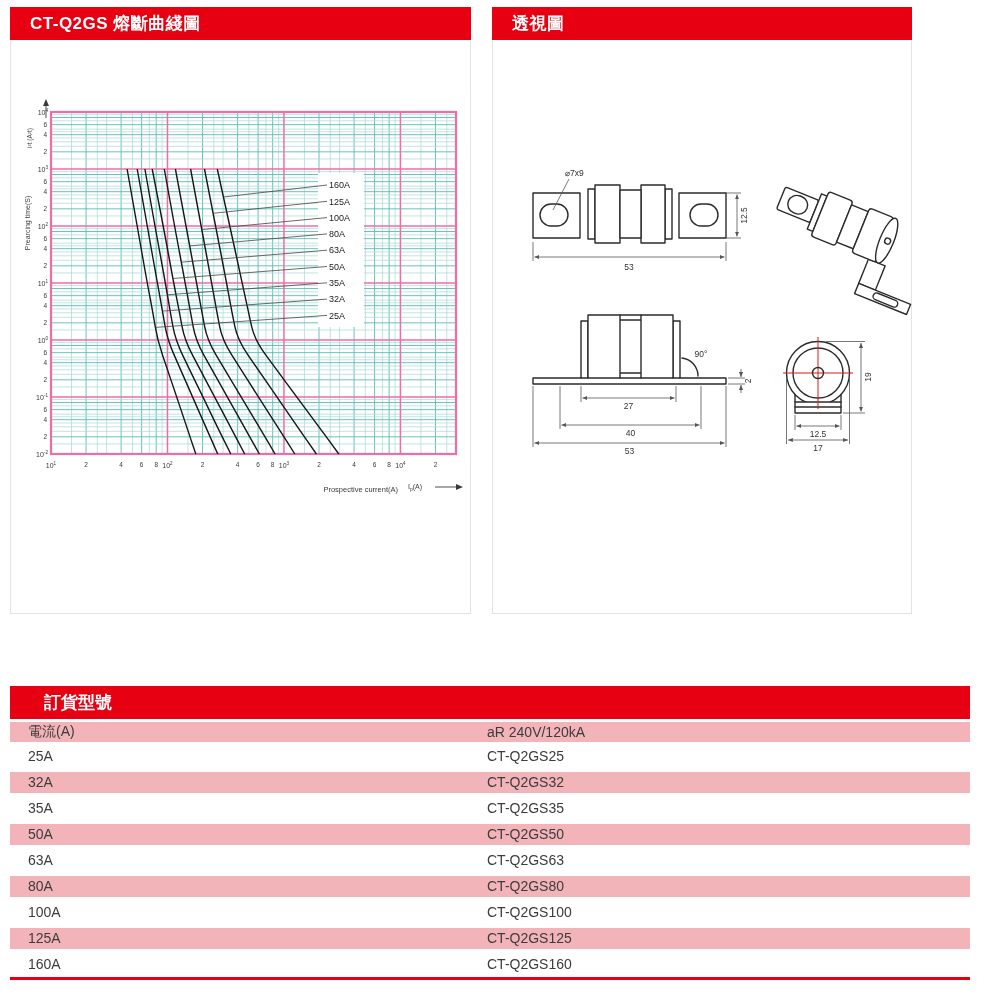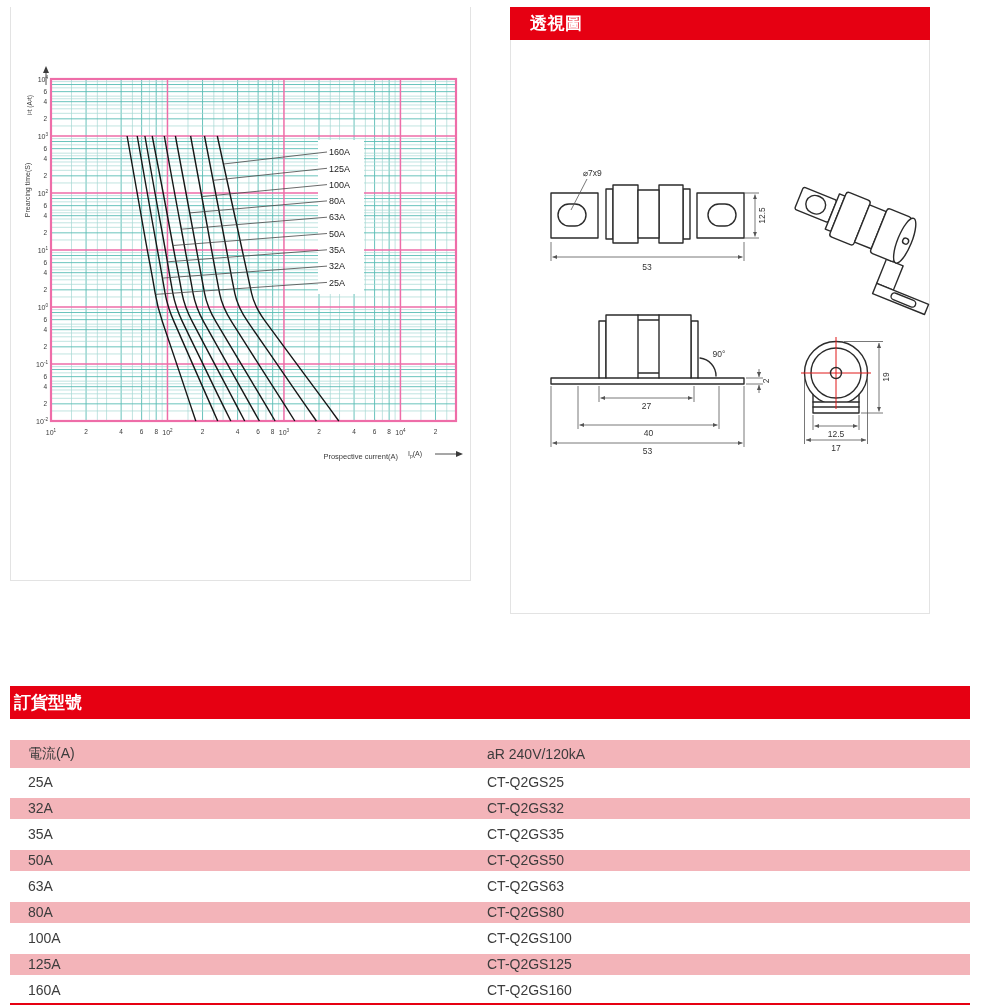--- a/index.html
+++ b/index.html
@@ -4,47 +4,48 @@
 <style>
   html,body{margin:0;padding:0;background:#fff;}
   *{box-sizing:border-box;}
   .page{position:relative;width:1000px;height:1005px;background:#fff;
         font-family:"Liberation Sans",sans-serif;overflow:hidden;}
   .panel{position:absolute;top:7px;}
   .panel-header{height:33px;background:#e60012;color:#fff;font-size:17px;font-weight:bold;
         display:flex;align-items:center;padding-left:20px;letter-spacing:0.5px;}
   .panel-body{background:#fff;border:1px solid #e3e3e3;border-top:none;text-align:center;}
   #left-panel{left:10px;width:461px;}
-  #right-panel{left:510px;width:420px;}
+  #right-panel{left:492px;width:420px;}
   .panel-body svg{display:block;}
   
   #order-table{position:absolute;left:10px;top:686px;width:960px;}
   .table-title{height:33px;background:#e60012;color:#fff;font-size:17px;font-weight:bold;
-        display:flex;align-items:center;padding-left:4px;margin-bottom:21px;}
-  .subheader{height:28px;background:#f3b4b9;position:relative;display:flex;align-items:center;
+        display:flex;align-items:center;padding-left:34px;margin-bottom:3px;}
+  .subheader{height:20px;background:#f3b4b9;position:relative;display:flex;align-items:center;
         color:#3c3c3c;font-size:14px;margin-bottom:1px;}
   .trow{height:26px;position:relative;display:flex;align-items:center;color:#3c3c3c;font-size:14px;}
   .trow.pink::before{content:"";position:absolute;left:0;right:0;top:2.5px;bottom:2.5px;
         background:#f3b4b9;z-index:0;}
   .c1{padding-left:18px;position:relative;z-index:1;}
   .c2{position:absolute;left:477px;z-index:1;}
   .red-line{height:3px;background:#e60012;}
   
   .ol{fill:none;stroke:#2b2b2b;stroke-width:1.4;stroke-linejoin:round;stroke-linecap:round;}
   .fl{fill:#fff;stroke:#2b2b2b;stroke-width:1.4;stroke-linejoin:round;}
   .dim{stroke:#555;stroke-width:0.8;fill:none;}
   .dimt{font-size:8.5px;fill:#333;}
   .cl{stroke:#e01818;stroke-width:1;fill:none;}
 </style>
 </head>
 <body>
 
 <div class="page">
 
   <div class="panel" id="left-panel">
+    <div class="panel-header">CT-Q2GS 熔斷曲綫圖</div>
     <div class="panel-body">
       <svg id="chart-svg" viewBox="0 0 459 573" width="459" height="573">
           <g>
             <line x1="60.51034597103825" y1="72" x2="60.51034597103825" y2="414" stroke="#a6d9d4" stroke-width="0.7"></line>
             <line x1="75.06266802701471" y1="72" x2="75.06266802701471" y2="414" stroke="#58bcb4" stroke-width="0.9"></line>
             <line x1="86.35032594661959" y1="72" x2="86.35032594661959" y2="414" stroke="#a6d9d4" stroke-width="0.7"></line>
             <line x1="95.57301399805297" y1="72" x2="95.57301399805297" y2="414" stroke="#a6d9d4" stroke-width="0.7"></line>
             <line x1="110.12533605402942" y1="72" x2="110.12533605402942" y2="414" stroke="#58bcb4" stroke-width="0.9"></line>
             <line x1="121.4129939736343" y1="72" x2="121.4129939736343" y2="414" stroke="#a6d9d4" stroke-width="0.7"></line>
             <line x1="130.6356820250677" y1="72" x2="130.6356820250677" y2="414" stroke="#58bcb4" stroke-width="0.9"></line>

